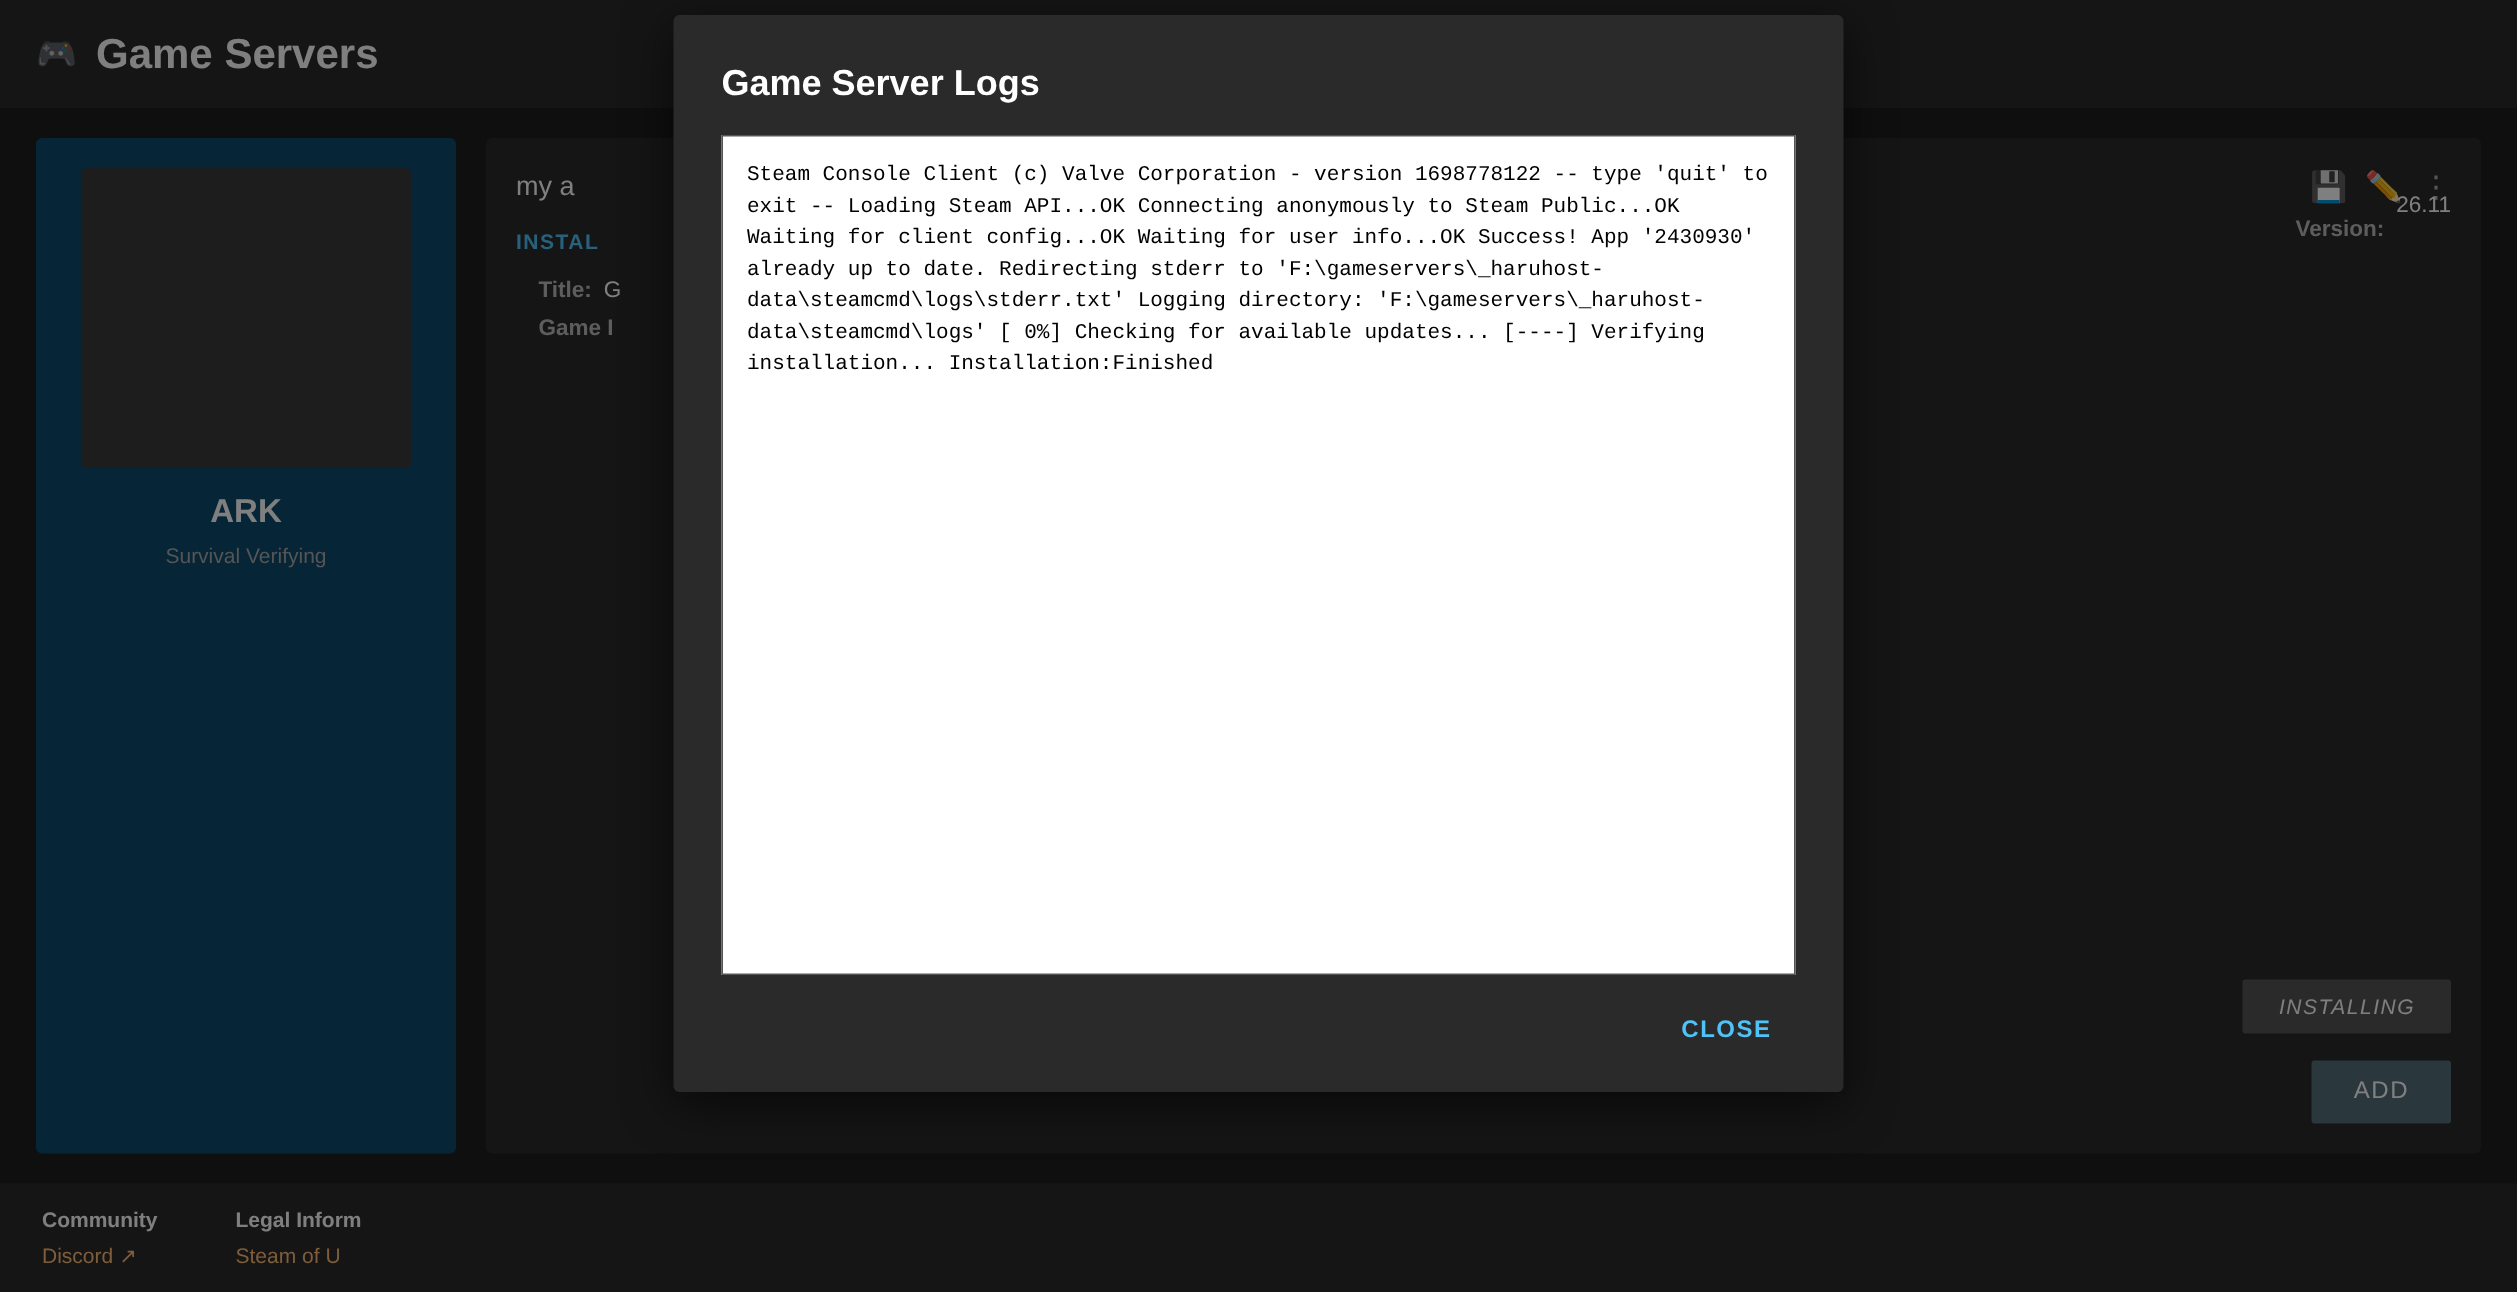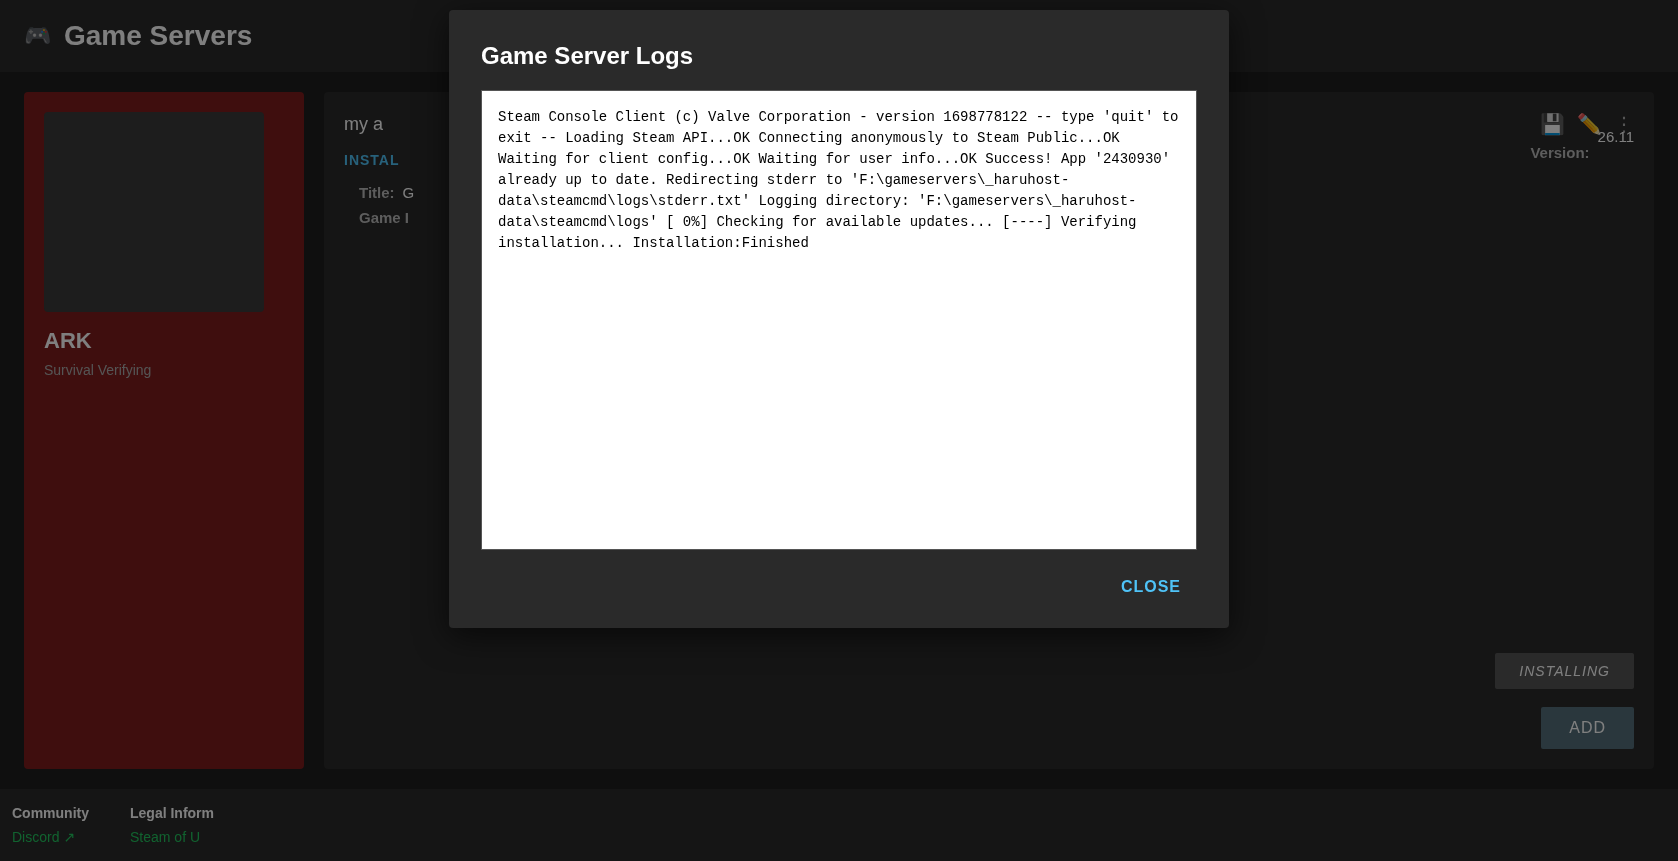--- a/index.html
+++ b/index.html
@@ -50,25 +50,25 @@
     .main-content {
       display: flex;
       flex: 1;
       padding: 20px 24px;
       gap: 20px;
     }
 
     
     .ark-card {
       width: 280px;
-      background: #7f1d1d;
+      background: #0c4a6e;
       border-radius: 4px;
       display: flex;
       flex-direction: column;
-      align-items: flex-start;
+      align-items: center;
       padding: 20px;
       gap: 8px;
       min-height: 320px;
     }
 
     .ark-image-placeholder {
       width: 220px;
       height: 200px;
       background: #3a3a3a;
       border-radius: 4px;
@@ -195,34 +195,34 @@
       font-size: 16px;
       font-weight: normal;
       letter-spacing: 1px;
       cursor: pointer;
       border-radius: 2px;
     }
 
     
     .footer {
       background: #2a2a2a;
-      padding: 16px 12px;
-      display: flex;
-      gap: 41px;
+      padding: 16px 28px;
+      display: flex;
+      gap: 52px;
     }
 
     .footer-section-title {
       color: #fff;
       font-weight: bold;
       font-size: 14px;
       margin-bottom: 8px;
     }
 
     .footer-link {
-      color: #22c55e;
+      color: #fdba74;
       font-size: 14px;
       display: flex;
       align-items: center;
       gap: 4px;
     }
 
     
     .modal-overlay {
       position: absolute;
       inset: 0;
@@ -245,21 +245,21 @@
 
     .modal-title {
       font-size: 24px;
       font-weight: bold;
       color: #fff;
       margin-bottom: 20px;
     }
 
     .log-container {
       width: 100%;
-      height: 460px;
+      height: 560px;
       background: #fff;
       border: 1px solid #555;
       overflow: auto;
       position: relative;
     }
 
     .log-content {
       padding: 16px;
       font-family: 'Courier New', monospace;
       font-size: 14px;

